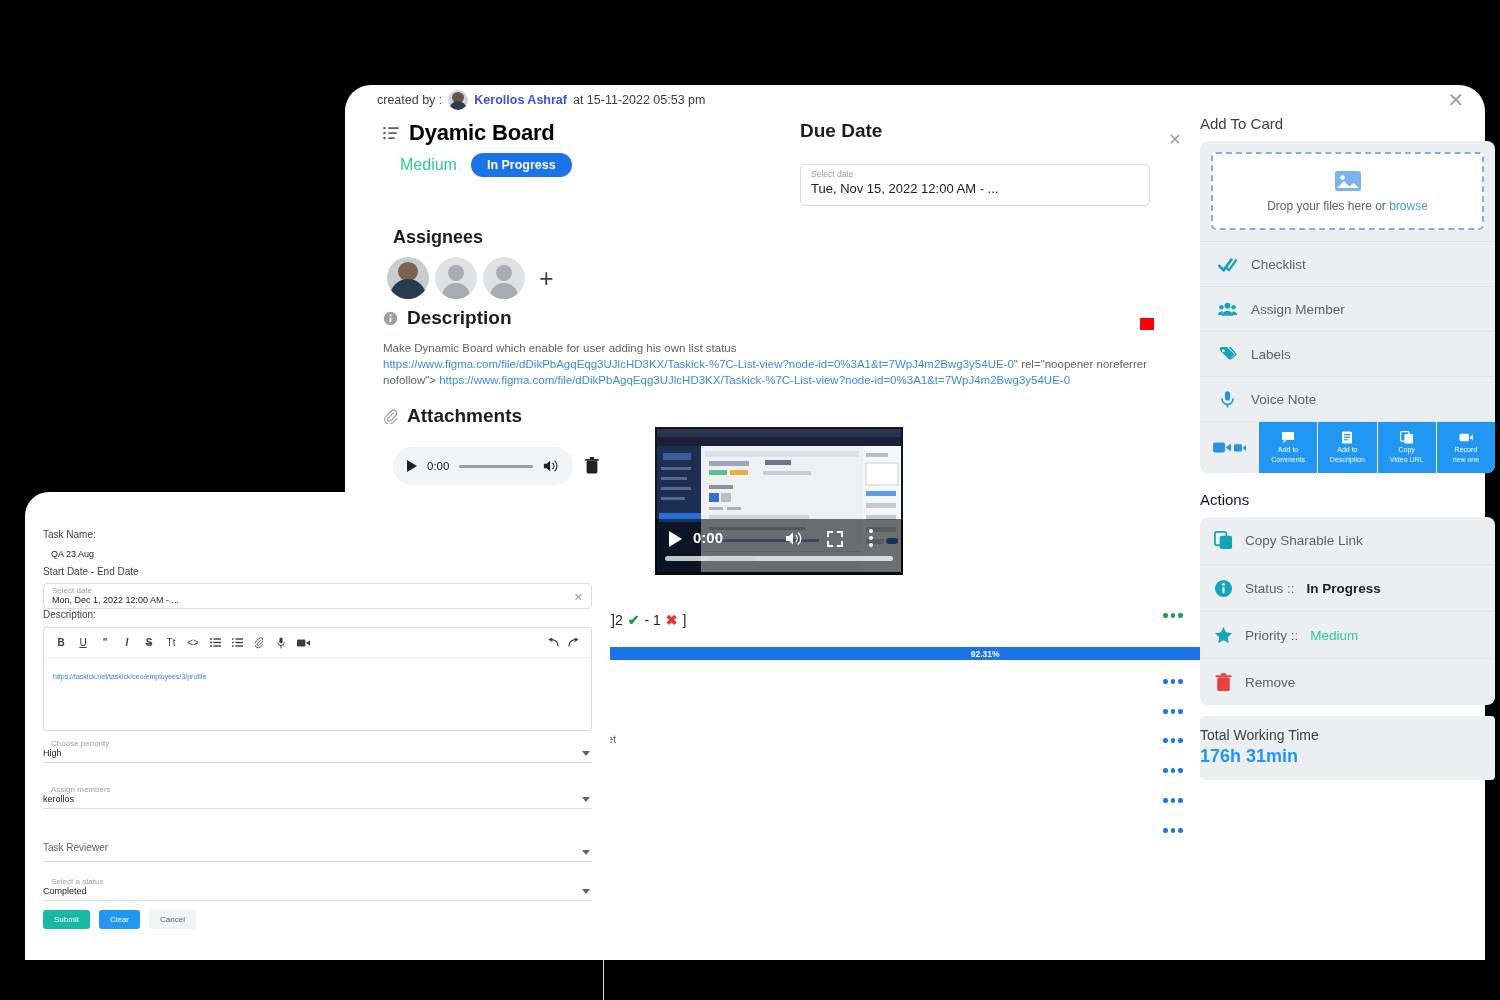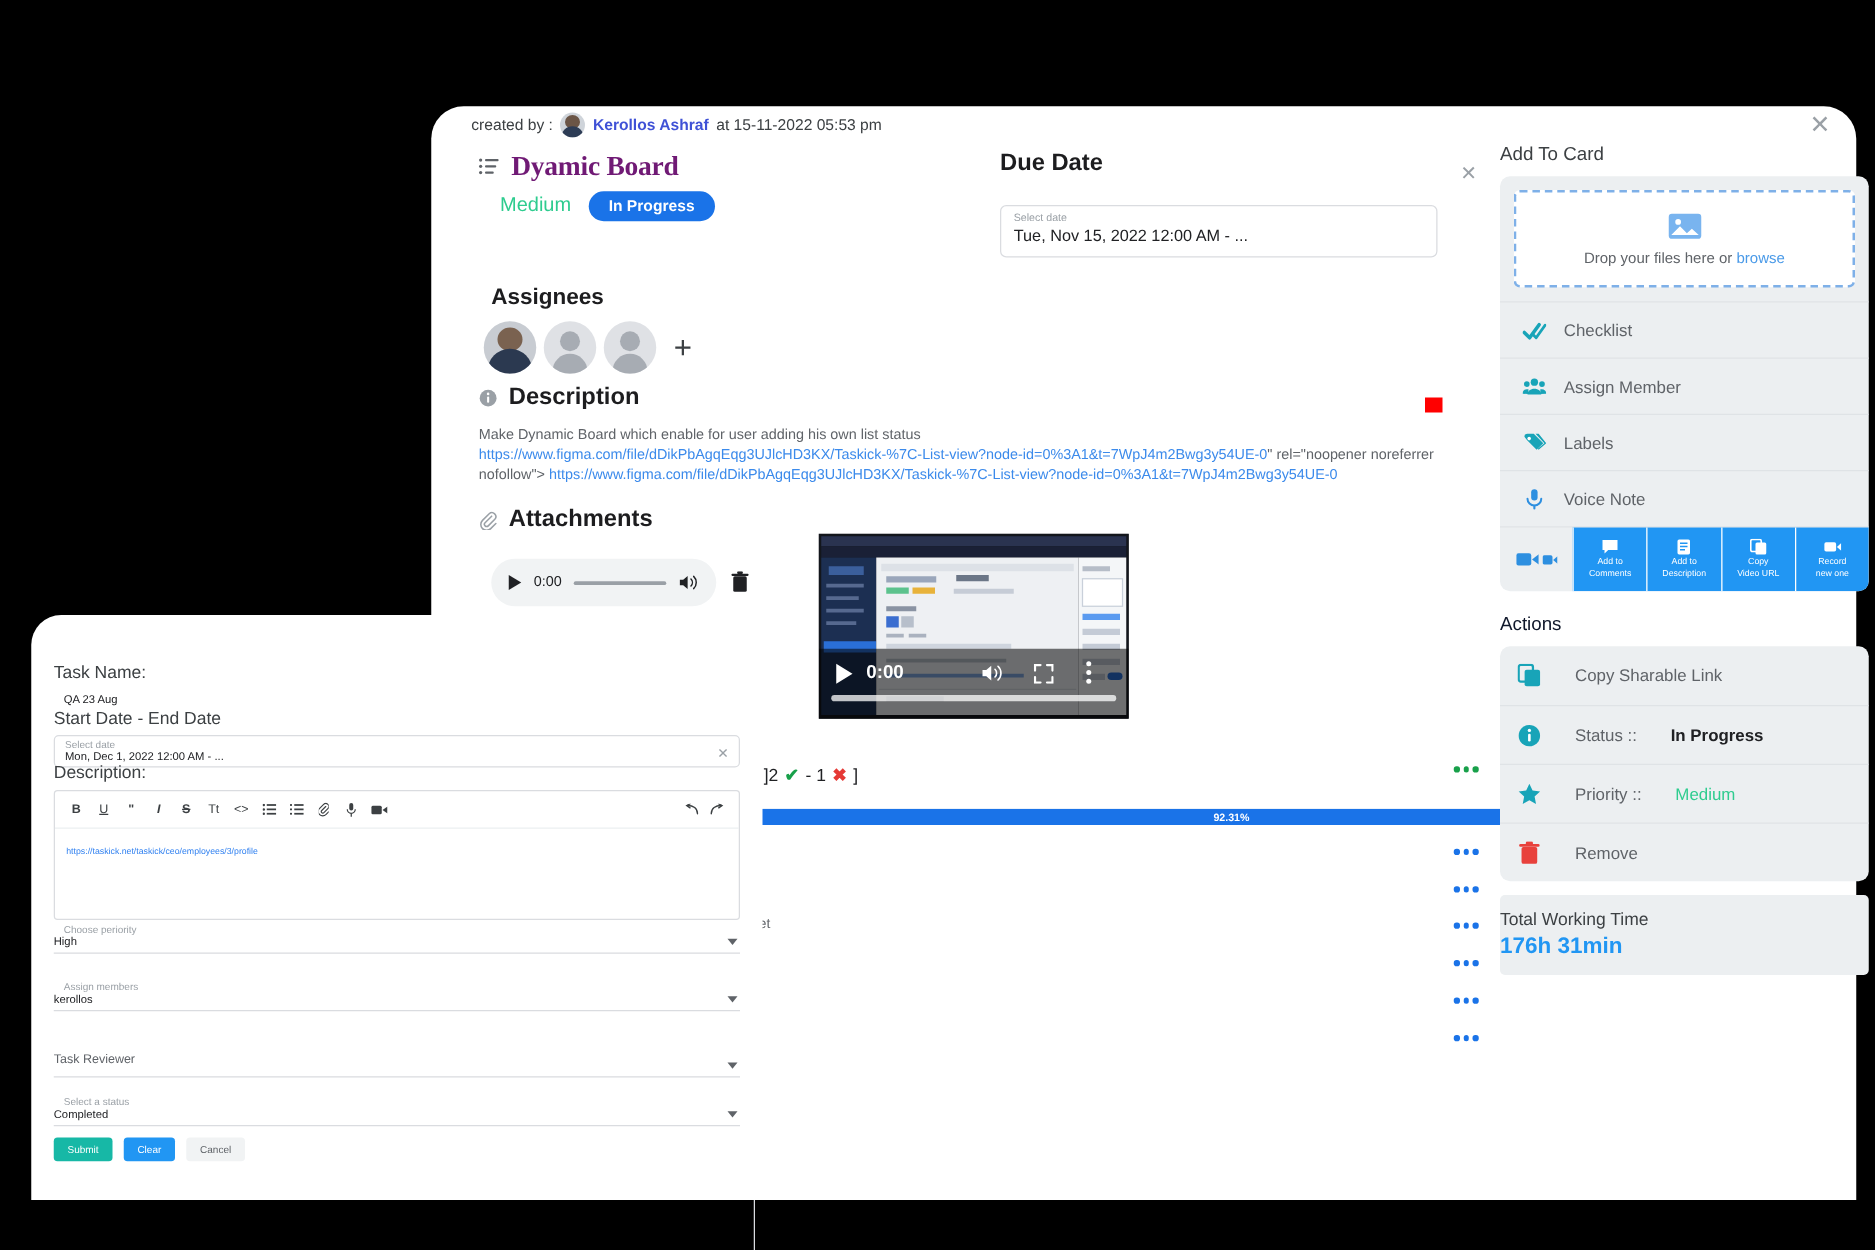--- a/index.html
+++ b/index.html
@@ -39,21 +39,21 @@
   .avatar-tiny::after{
     content:""; position:absolute; left:1px; bottom:0; width:18px;height:9px;
     border-radius:9px 9px 0 0; background:#2d3c55;
   }
   .cb-name{ color:#3f51d6; font-weight:600; }
   .cb-time{ color:#3c4043; }
 
   
   .title-row{ position:absolute; left:38px; top:35px; display:flex; align-items:center; gap:10px; }
   .list-icon{ width:16px;height:14px; display:block; }
-  .task-title{ font-size:22px; font-weight:700; color:#701a75; letter-spacing:-.2px;font-family:Liberation Serif, serif; }
+  .task-title{ font-size:22px; font-weight:700; color:#000000; letter-spacing:-.2px; }
 
   .chips{ position:absolute; left:55px; top:68px; display:flex; align-items:center; gap:14px; }
   .chip-priority{ color:#2ecc8f; font-size:16px; font-weight:500; }
   .chip-status{
     background:#1a73e8; color:#fff; font-size:12.5px; font-weight:600;
     padding:5px 16px; border-radius:14px;
   }
 
   
   .due-wrap{ position:absolute; left:455px; top:35px; width:390px; }
@@ -173,38 +173,38 @@
   .vbtn{
     flex:1; background:#2196f3; color:#fff; display:flex; flex-direction:column;
     align-items:center; justify-content:center; gap:2px; border-left:1px solid #fff; cursor:pointer;
   }
   .vbtn .vb-ico{ width:14px;height:13px; display:block; }
   .vbtn span{ font-size:7px; line-height:8px; text-align:center; }
 
   .side-h2{ font-size:15px; color:#0f172a; margin:18px 0 9px; }
 
   .arow{
-    display:flex; align-items:center; gap:27px; padding:0 14px; height:47px;
+    display:flex; align-items:center; gap:12px; padding:0 14px; height:47px;
     border-top:1px solid #dfe3e6; font-size:13.5px; color:#5f6368; cursor:pointer;
   }
   .arow:first-child{ border-top:none; }
   .arow .aico{ width:19px;height:19px; flex:none; display:block; }
   .val-dark{ color:#202124; font-weight:700; }
   .val-green{ color:#2ecc8f; font-weight:500; }
 
   .twt{ background:#eceff1; border-radius:4px; margin-top:11px; padding:11px 0 13px; text-align:left; }
   .twt-l{ font-size:14px; color:#3c4043; }
   .twt-v{ font-size:18px; color:#2196f3; font-weight:700; margin-top:3px; }
 
   
   .card-form{
     position:absolute; left:25px; top:492px; width:585px; height:468px;
     background:#fff; border-radius:24px 0 0 0;
   }
-  .f-lab{ font-size:14px; color:#3c4043; }
+  .f-lab{ font-size:10px; color:#3c4043; }
   .f-lab-sm{ font-size:8px; color:#9aa0a6; }
   .f-val{ font-size:9px; color:#202124; }
 
   .fbox{ position:absolute; left:18px; width:549px; }
 
   .date-field{
     position:relative; height:26px; border:1px solid #dadce0; border-radius:4px; background:#fff; padding:2px 8px;
   }
   .date-field .x{ position:absolute; right:8px; top:7px; font-size:11px; color:#9aa0a6; cursor:pointer; }
 

